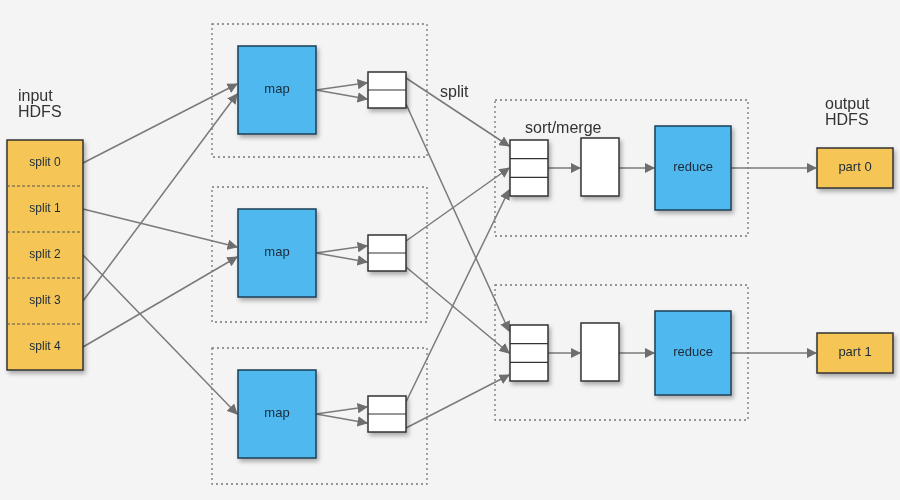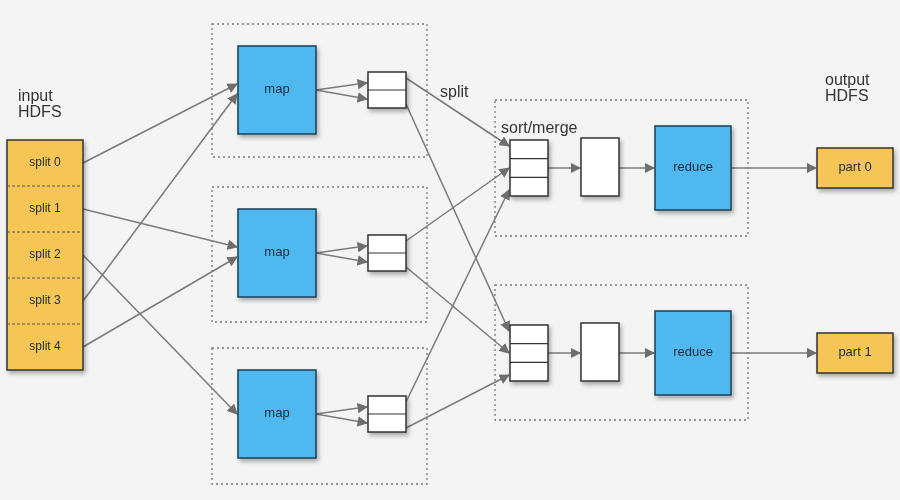--- a/index.html
+++ b/index.html
@@ -91,18 +91,18 @@
       <text x="693" y="353" text-anchor="middle" dominant-baseline="middle" font-size="13" fill="#1c2b3a" font-family="Liberation Sans, sans-serif">reduce</text>
       <rect x="817" y="333" width="76" height="40" fill="#f5c656" stroke="#333333" stroke-width="1.5" filter="url(#sh)"></rect>
       <text x="855" y="353" text-anchor="middle" dominant-baseline="middle" font-size="13" fill="#1c2b3a" font-family="Liberation Sans, sans-serif">part 1</text>
     </g>
 </svg>
 
 <div class="lbl" style="left:18px;top:88px;width:60px;">
   <div>input</div>
   <div>HDFS</div>
 </div>
-<div class="lbl" style="left:825px;top:72px;width:60px;">
+<div class="lbl" style="left:825px;top:96px;width:60px;">
   <div>output</div>
   <div>HDFS</div>
 </div>
 <div class="lbl" style="left:440px;top:84px;width:40px;">split</div>
-<div class="lbl" style="left:501px;top:120px;width:90px;">sort/merge</div>
+<div class="lbl" style="left:525px;top:120px;width:90px;">sort/merge</div>
 
 </body></html>

